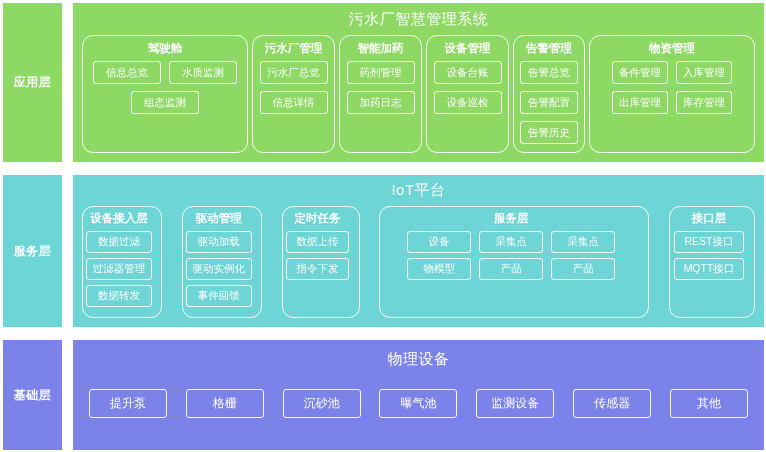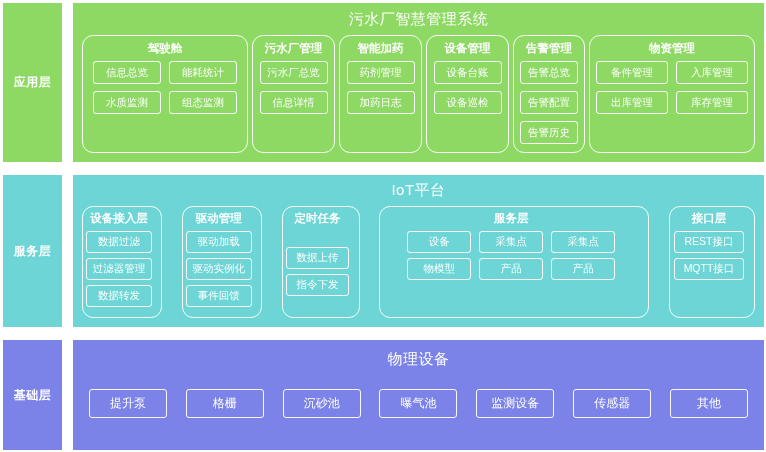--- a/index.html
+++ b/index.html
@@ -71,38 +71,38 @@
   .g-plant     { width: 83px; }
   .g-plant     .chip { width: 68px; }
   .g-dosing    { width: 83px; }
   .g-dosing    .chip { width: 68px; }
   .g-equip     { width: 83px; }
   .g-equip     .chip { width: 68px; }
   .g-alarm     { width: 72px; padding-bottom: 4px !important; }
   .g-alarm     .group-body { gap: 3px; }
   .g-alarm     .chip { width: 58px; height: 21px; }
   .g-material  { width: 166px; }
-  .g-material  .chip { width: 72px; }
+  .g-material  .chip { width: 56px; }
   .g-material  .group-body { gap: 11px 8px; }
 
   
   #layer-iot { top: 175px; height: 152px; }
   #layer-iot .layer-sidebar { background: #6dd5d5; }
   #layer-iot .layer-panel  { background: #6dd5d5; padding: 6px 9px 9px 9px; }
   #layer-iot .layer-title  { margin-bottom: 6px; }
   #layer-iot .group        { padding: 4px 6px 6px 0; }
   #layer-iot .group-body   { gap: 5px 8px; align-content: flex-start; }
   #layer-iot .chip         { height: 22px; padding: 0 7px; }
 
   .g-access   { width: 80px; }
   .g-access   .chip { width: 66px; }
   .g-driver   { width: 80px; }
   .g-driver   .chip { width: 66px; }
   .g-timer    { width: 78px; }
-  .g-timer    .group-body { gap: 16px; flex-direction: column; }
+  .g-timer    .group-body { gap: 16px; }
   .g-timer    .chip { width: 63px; }
   .g-service  { width: 270px; }
   .g-service  .group-body { gap: 11px 14px; }
   .g-service  .chip { width: 64px; }
   .g-iface    { width: 86px; }
   .g-iface    .group-body { gap: 16px; }
   .g-iface    .chip { width: 70px; }
 
   
   #layer-base { top: 340px; height: 110px; }
@@ -123,21 +123,20 @@
   <div class="layer" id="layer-app">
     <div class="layer-sidebar">应用层</div>
     <div class="layer-panel">
       <div class="layer-title">污水厂智慧管理系统</div>
       <div class="cards-row">
 
         <div class="group g-cockpit">
           <div class="group-title">驾驶舱</div>
           <div class="group-body">
             <div class="chip">信息总览</div>
-            <div class="chip">能耗统计</div>
             <div class="chip">水质监测</div>
             <div class="chip">组态监测</div>
           </div>
         </div>
 
         <div class="group g-plant">
           <div class="group-title">污水厂管理</div>
           <div class="group-body">
             <div class="chip">污水厂总览</div>
             <div class="chip">信息详情</div>

